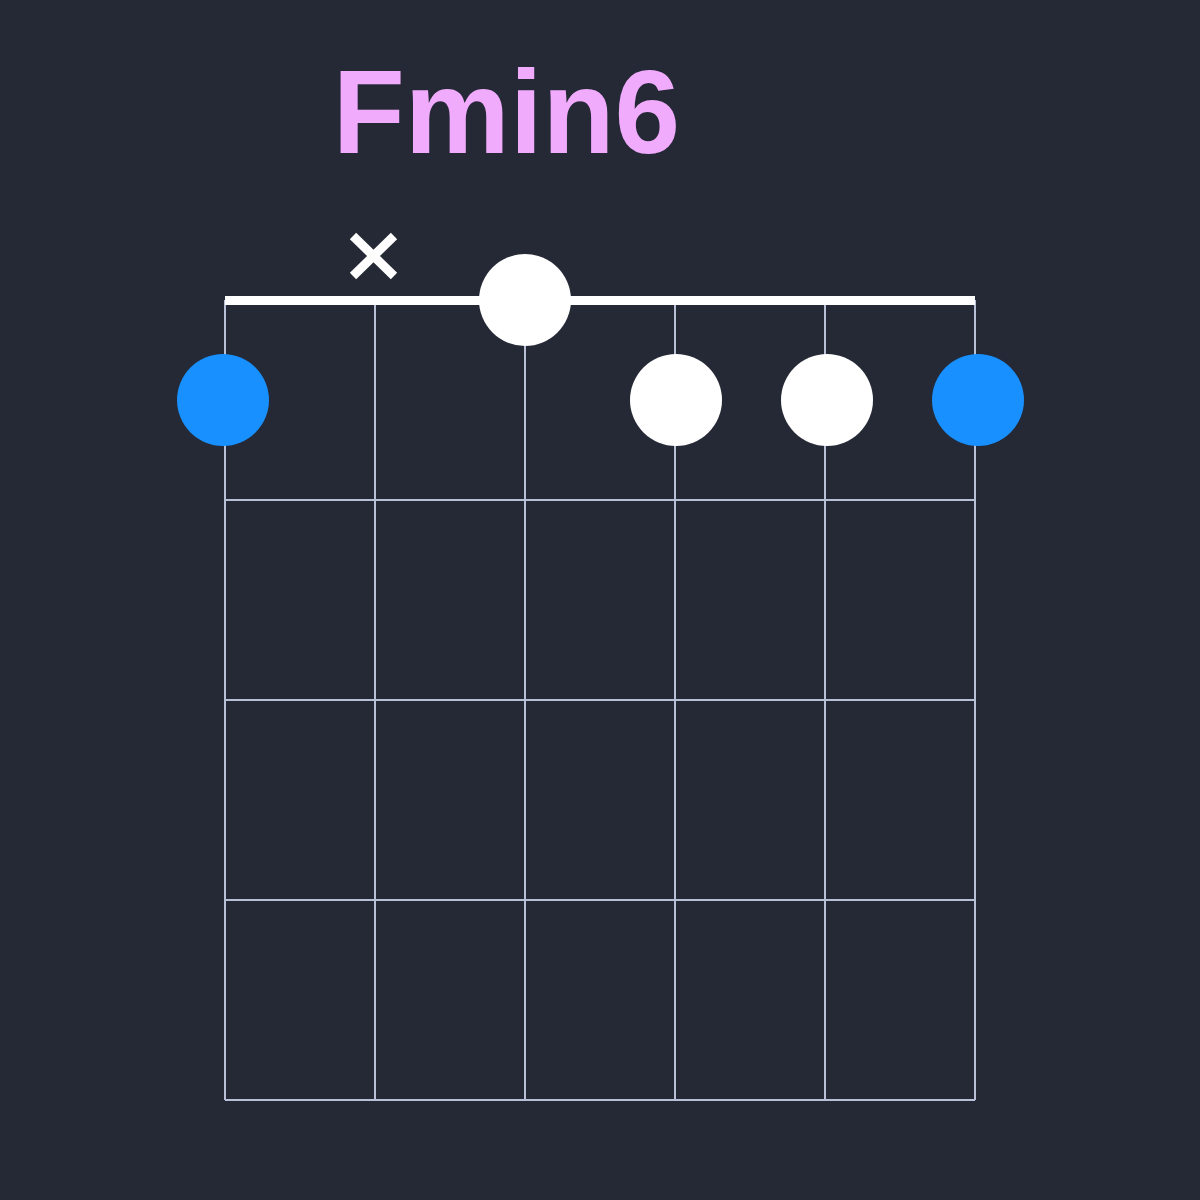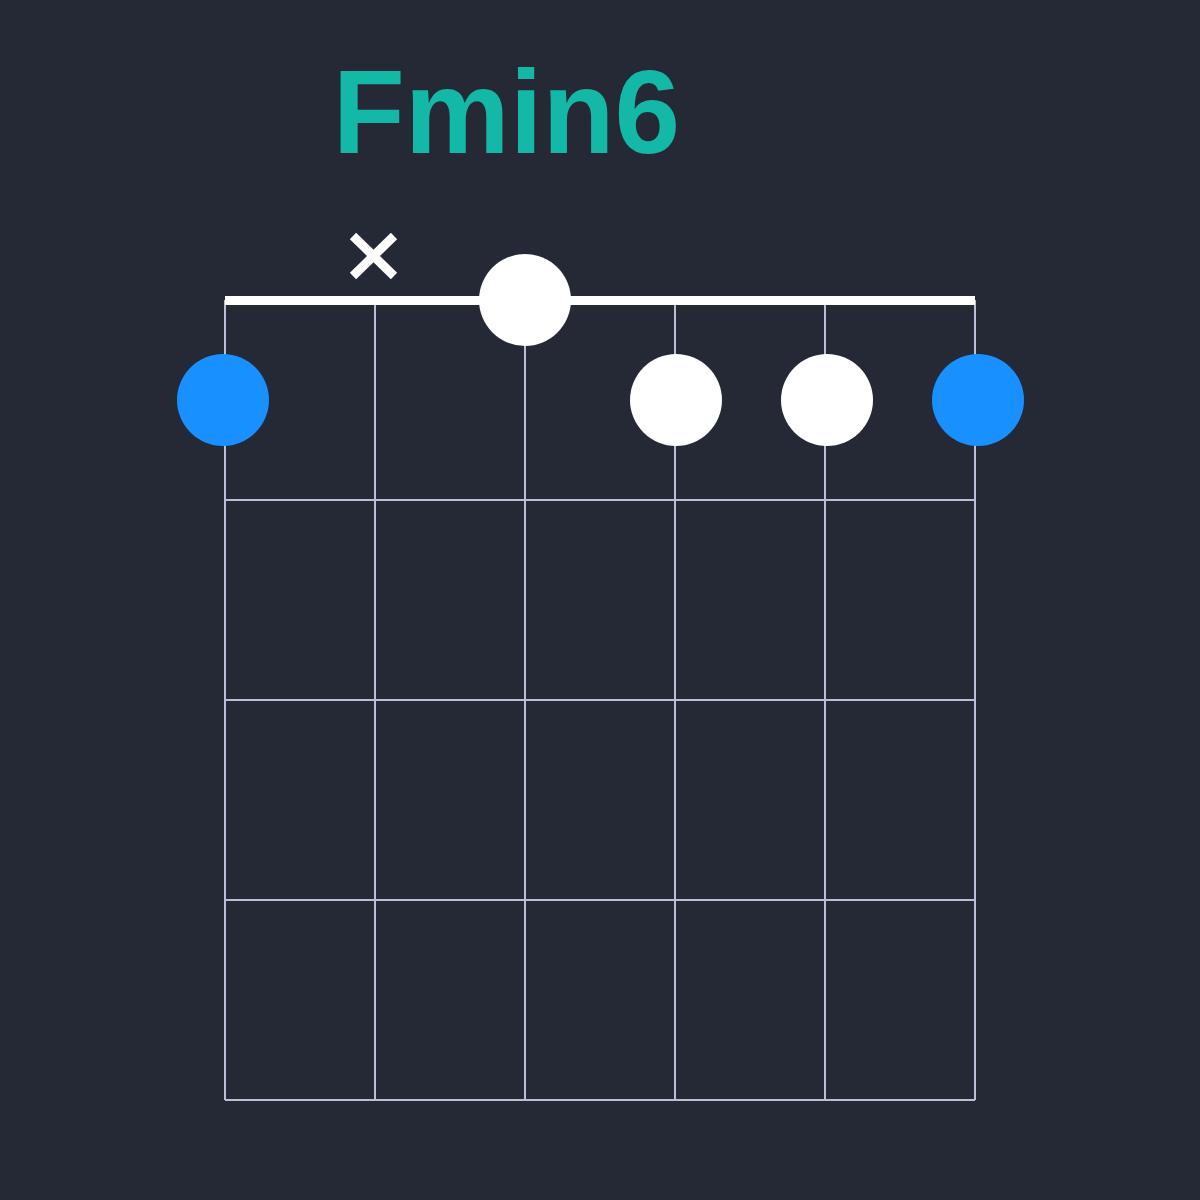--- a/index.html
+++ b/index.html
@@ -1,17 +1,17 @@
 <!DOCTYPE html>
 <html><head>
 <meta charset="utf-8">
 <style>
   html, body { margin:0; padding:0; }
   body { width:1200px; height:1200px; background:#242935; position:relative; overflow:hidden; font-family:"Liberation Sans", sans-serif; }
-  .title { position:absolute; left:0; top:52px; width:1013px; text-align:center; color:#14b8a6; font-weight:bold; font-size:118px; line-height:120px; }
+  .title { position:absolute; left:0; top:52px; width:1013px; text-align:center; color:#f0abfc; font-weight:bold; font-size:118px; line-height:120px; }
   svg { position:absolute; left:0; top:0; }
 </style>
 </head>
 <body>
 
 <div class="title">Fmin6</div>
 
 <svg width="1200" height="1200">
   <g stroke="#b8c0d8" stroke-width="2">
     <line x1="225" y1="300" x2="225" y2="1100"></line>

